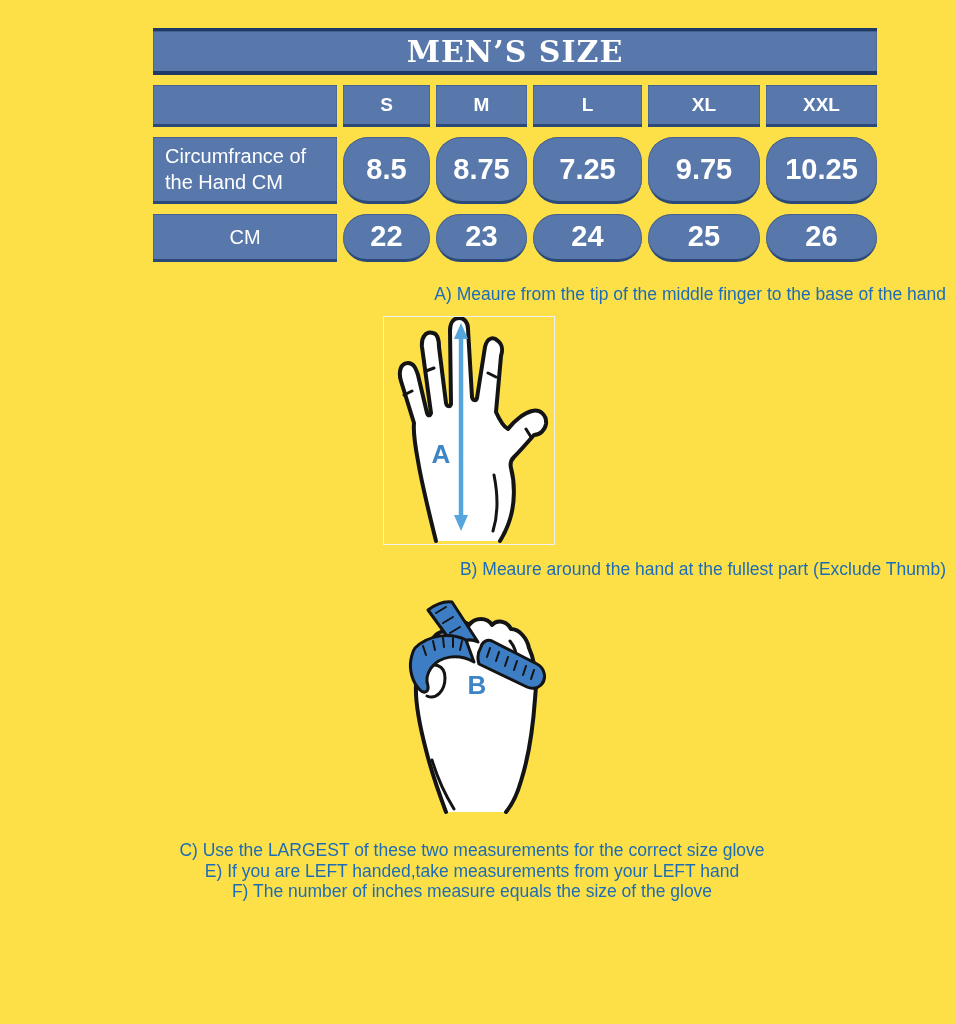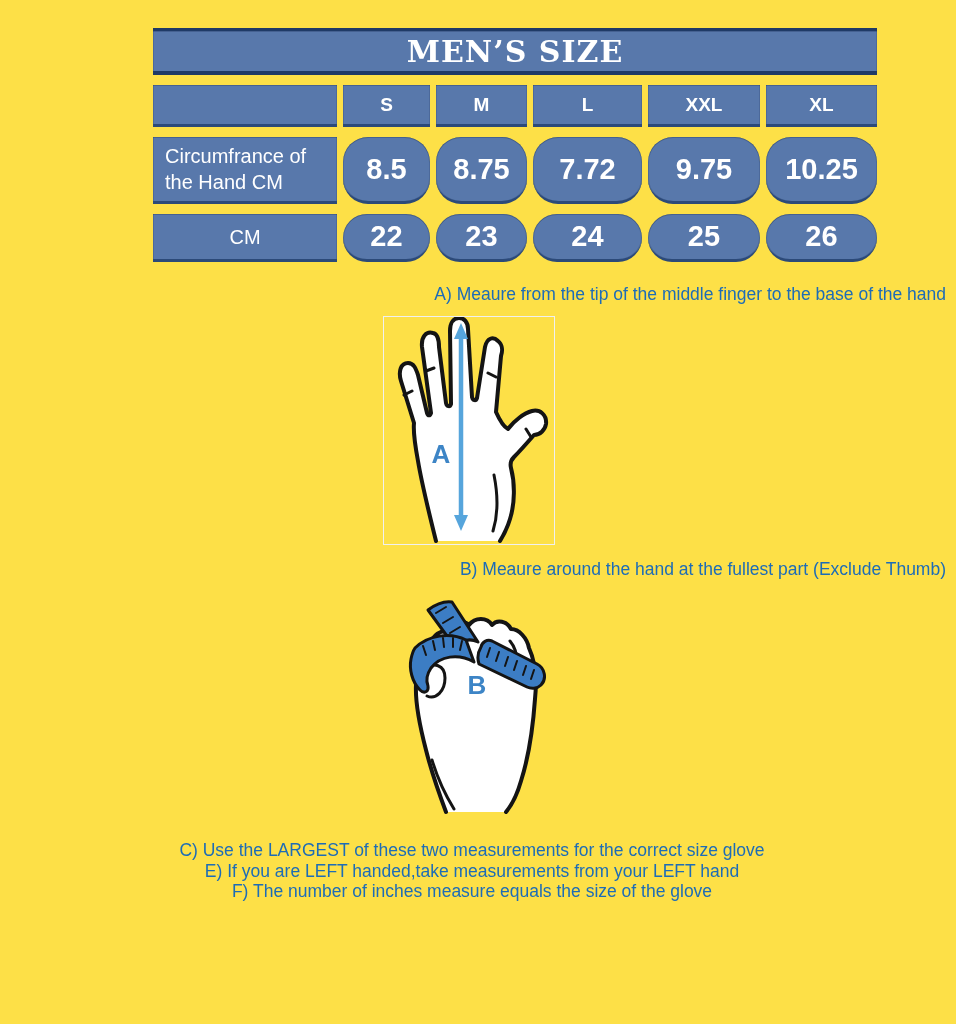--- a/index.html
+++ b/index.html
@@ -73,27 +73,27 @@
 
 <div class="sheet">
 
   <div class="size-table">
     <div class="tcell title">MEN’S SIZE</div>
 
     <div class="tcell"></div>
     <div class="tcell shead">S</div>
     <div class="tcell shead">M</div>
     <div class="tcell shead">L</div>
+    <div class="tcell shead">XL</div>
     <div class="tcell shead">XXL</div>
-    <div class="tcell shead">XL</div>
 
     <div class="tcell rlabel">Circumfrance of the Hand CM</div>
     <div class="tcell val">8.5</div>
     <div class="tcell val">8.75</div>
-    <div class="tcell val">7.72</div>
+    <div class="tcell val">7.25</div>
     <div class="tcell val">9.75</div>
     <div class="tcell val">10.25</div>
 
     <div class="tcell rlabel center">CM</div>
     <div class="tcell val">22</div>
     <div class="tcell val">23</div>
     <div class="tcell val">24</div>
     <div class="tcell val">25</div>
     <div class="tcell val">26</div>
   </div>

